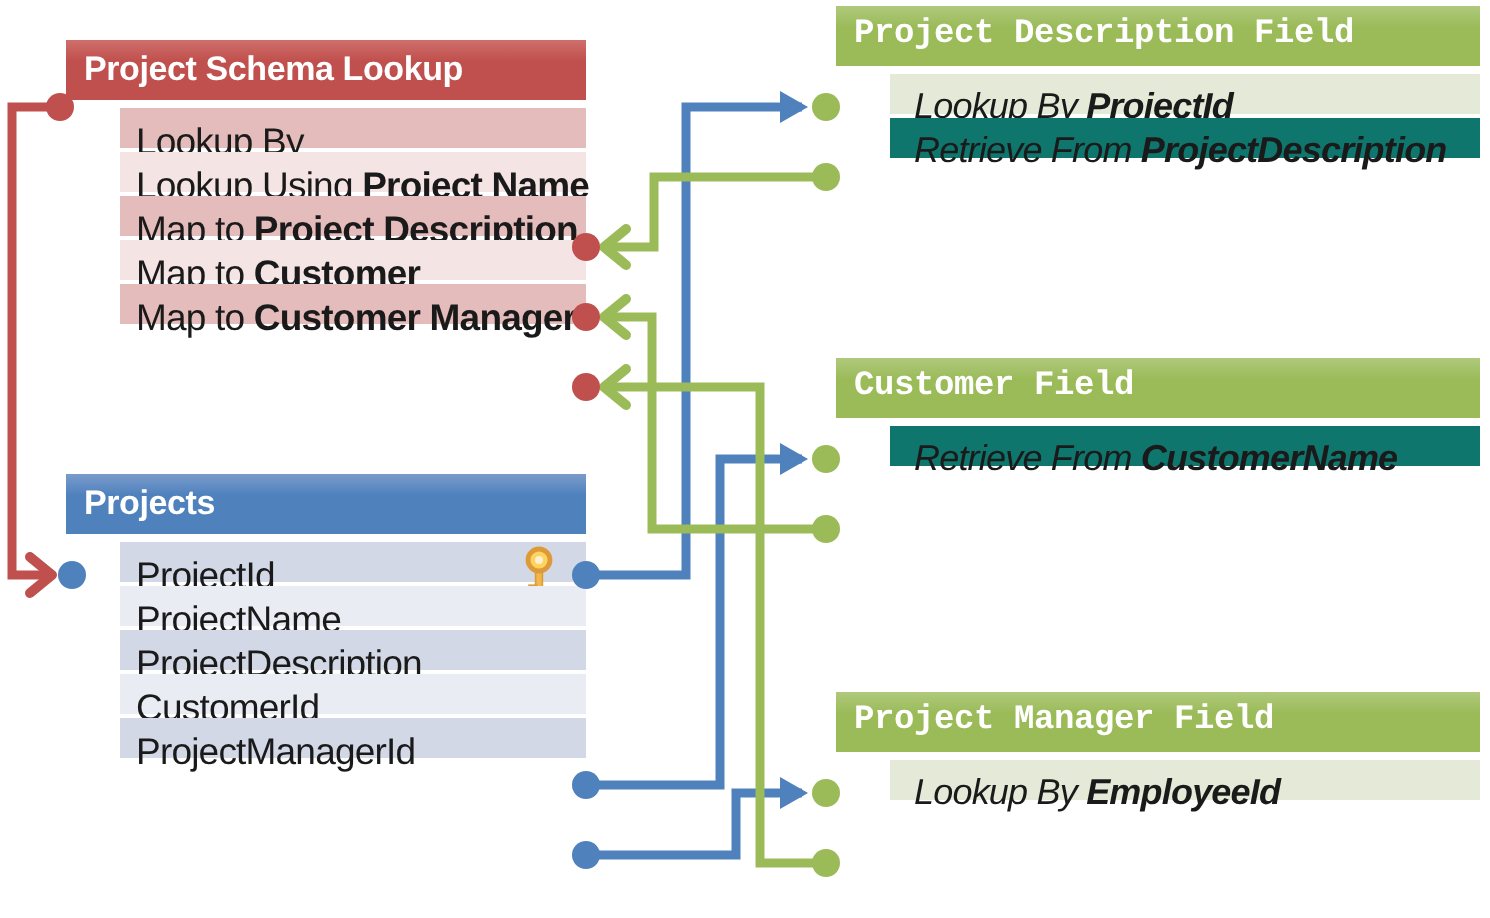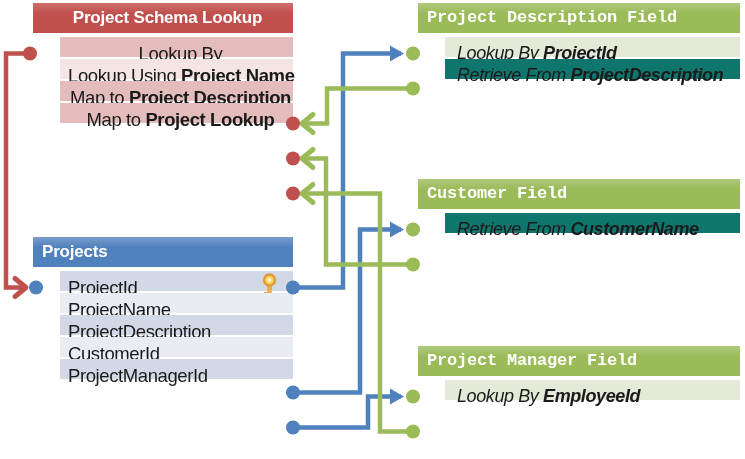--- a/index.html
+++ b/index.html
@@ -26,21 +26,21 @@
   
   .blue .hdr{background:linear-gradient(to bottom,#7a9ccb,#4f81bd 35%);}
   .blue .row.dark{background:#d3d8e6;}
   .blue .row.light{background:#eaecf4;}
   
   .green .hdr{background:linear-gradient(to bottom,#afc97d,#9bbb59 35%);font-family:Liberation Mono, monospace;}
   .green .row{font-style:italic;font-size:18px;padding-left:12px;}
   .green .row.dark{background:#e4ead7;}
   .green .row.light{background:#0f766e;}
 
-  .t-schema{left:33px;top:3px;width:260px;text-align:center;}
+  .t-schema{left:33px;top:20px;width:260px;}
   .t-projects{left:33px;top:237px;width:260px;}
   .t-desc{left:418px;top:3px;width:322px;}
   .t-cust{left:418px;top:179px;width:322px;}
   .t-mgr{left:418px;top:346px;width:322px;}
 
   .key{position:absolute;right:16px;top:2px;width:15px;height:29px;}
 
   #connector-svg{
     position:absolute;left:0;top:0;width:745px;height:459px;
     pointer-events:none;z-index:5;
@@ -55,22 +55,25 @@
     <div class="hdr">Project Schema Lookup</div>
     <div class="row dark">
       <span class="t">Lookup By</span><span class="b"></span>
     </div>
     <div class="row light">
       <span class="t">Lookup Using </span><span class="b">Project Name</span>
     </div>
     <div class="row dark">
       <span class="t">Map to </span><span class="b">Project Description</span>
     </div>
+    <div class="row light">
+      <span class="t">Map to </span><span class="b">Customer</span>
+    </div>
     <div class="row dark">
-      <span class="t">Map to </span><span class="b">Project Lookup</span>
+      <span class="t">Map to </span><span class="b">Customer Manager</span>
     </div>
   </div>
 
   <div class="tbl blue t-projects">
     <div class="hdr">Projects</div>
     <div class="row dark">
       <span class="t">ProjectId</span>
       <svg class="key" viewBox="0 0 15 29">
         <rect x="5.8" y="11" width="3.4" height="16" rx="1" fill="#F2B64B" stroke="#DC9B38" stroke-width="0.8"></rect>
         <rect x="2.5" y="19.6" width="3.8" height="2.6" fill="#F2B64B" stroke="#DC9B38" stroke-width="0.8"></rect>

